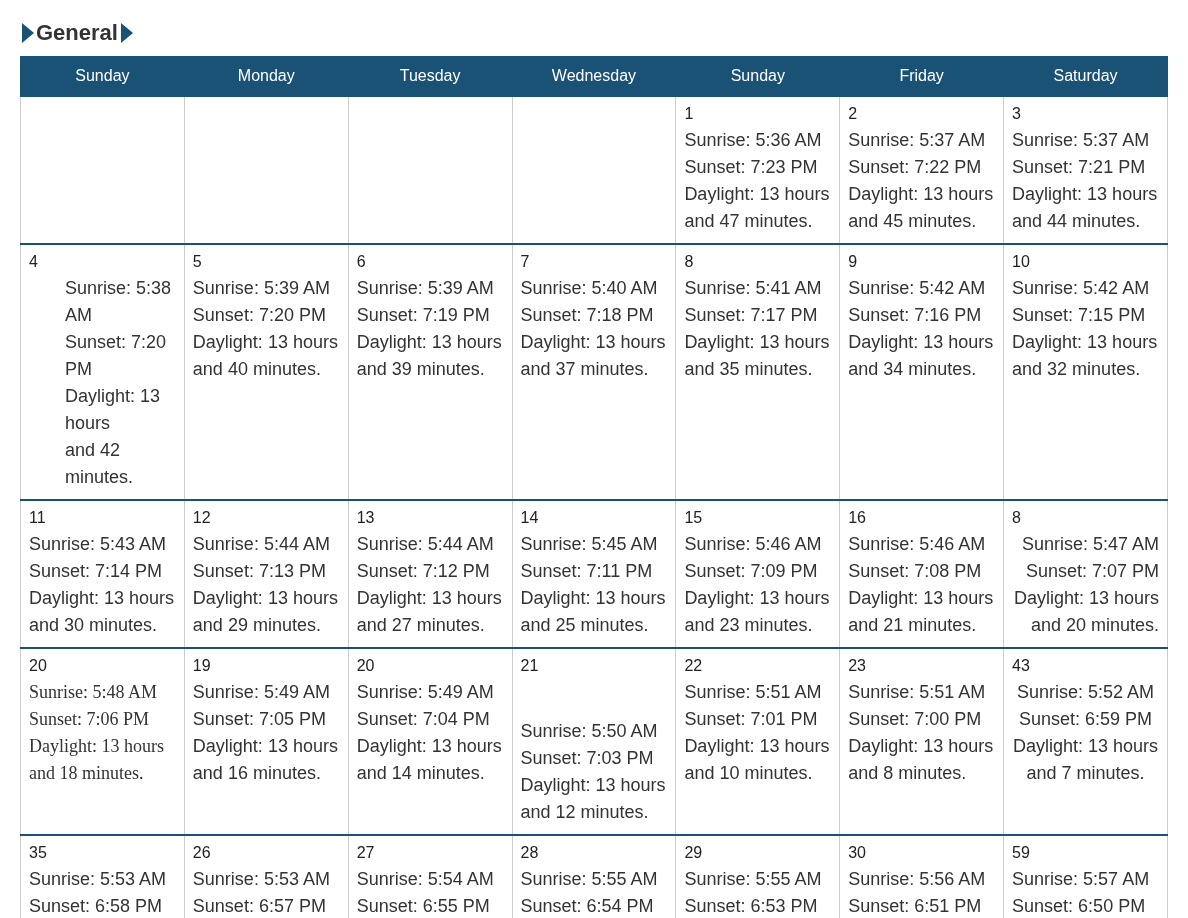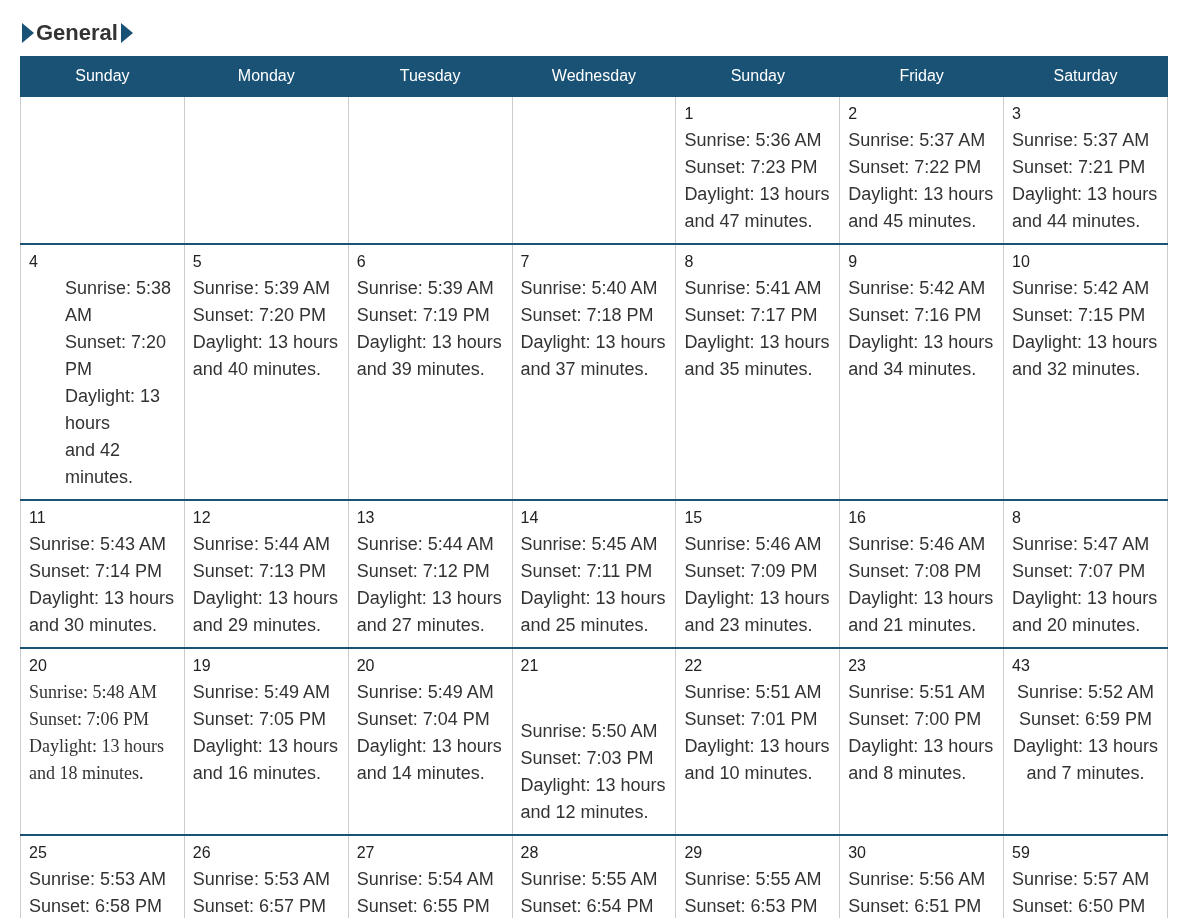--- a/index.html
+++ b/index.html
@@ -246,21 +246,21 @@
         </td>
         <td>
           <span class="day-number">16</span>
           <div class="day-info" style="white-space: pre-line;">Sunrise: 5:46 AM
 Sunset: 7:08 PM
 Daylight: 13 hours
 and 21 minutes.</div>
         </td>
         <td>
           <span class="day-number">8</span>
-          <div class="day-info" style="white-space: pre-line;">Sunrise: 5:47 AM
+          <div class="day-info" style="white-space: pre-line; text-align: right;">Sunrise: 5:47 AM
 Sunset: 7:07 PM
 Daylight: 13 hours
 and 20 minutes.</div>
         </td>
       </tr>
       <tr>
         <td>
           <span class="day-number">20</span>
           <div class="day-info" style="white-space: pre-line; font-family: Liberation Serif, serif;">Sunrise: 5:48 AM
 Sunset: 7:06 PM
@@ -305,21 +305,21 @@
         <td>
           <span class="day-number">43</span>
           <div class="day-info" style="white-space: pre-line; text-align: center;">Sunrise: 5:52 AM
 Sunset: 6:59 PM
 Daylight: 13 hours
 and 7 minutes.</div>
         </td>
       </tr>
       <tr>
         <td>
-          <span class="day-number">25</span>
+          <span class="day-number">35</span>
           <div class="day-info" style="white-space: pre-line;">Sunrise: 5:53 AM
 Sunset: 6:58 PM
 Daylight: 13 hours
 and 5 minutes.</div>
         </td>
         <td>
           <span class="day-number">26</span>
           <div class="day-info" style="white-space: pre-line;">Sunrise: 5:53 AM
 Sunset: 6:57 PM
 Daylight: 13 hours

